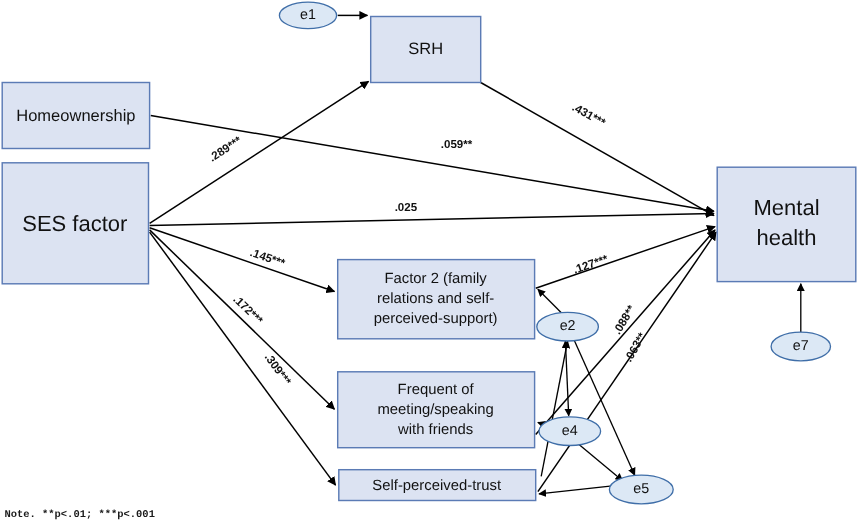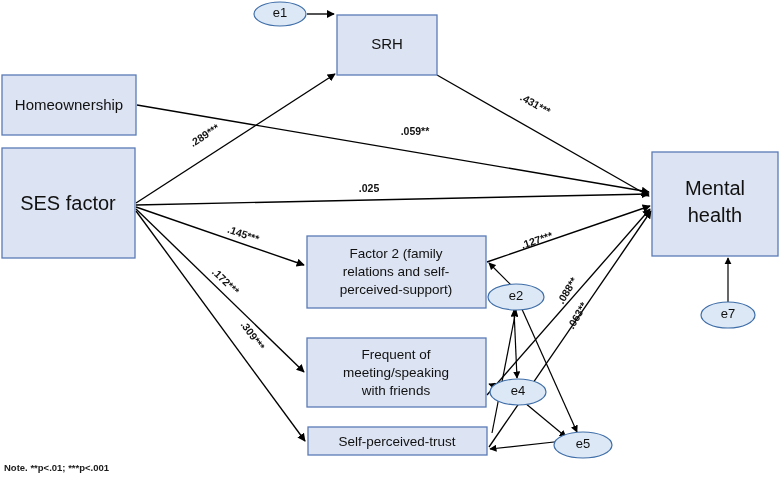--- a/index.html
+++ b/index.html
@@ -67,21 +67,21 @@
     font-size: 10.5px;
     fill: #111111;
     text-anchor: middle;
     dominant-baseline: middle;
     font-weight: 600;
   }
   .note-text {
     position: absolute;
     left: 4px;
     top: 462px;
-    font-family: Liberation Sans, sans-serif;
+    font-family: Liberation Mono, monospace;
     font-size: 9.5px;
     font-weight: bold;
     color: #1a1a1a;
     white-space: nowrap;
   }
 </style>
 </head>
 <body>
 
 <div id="stage">

